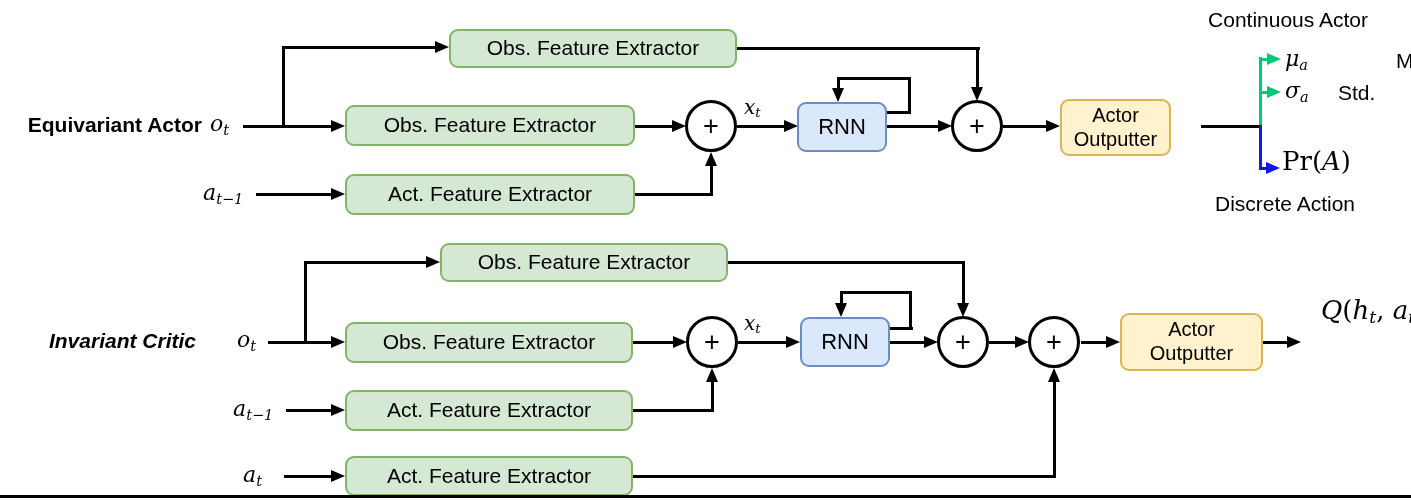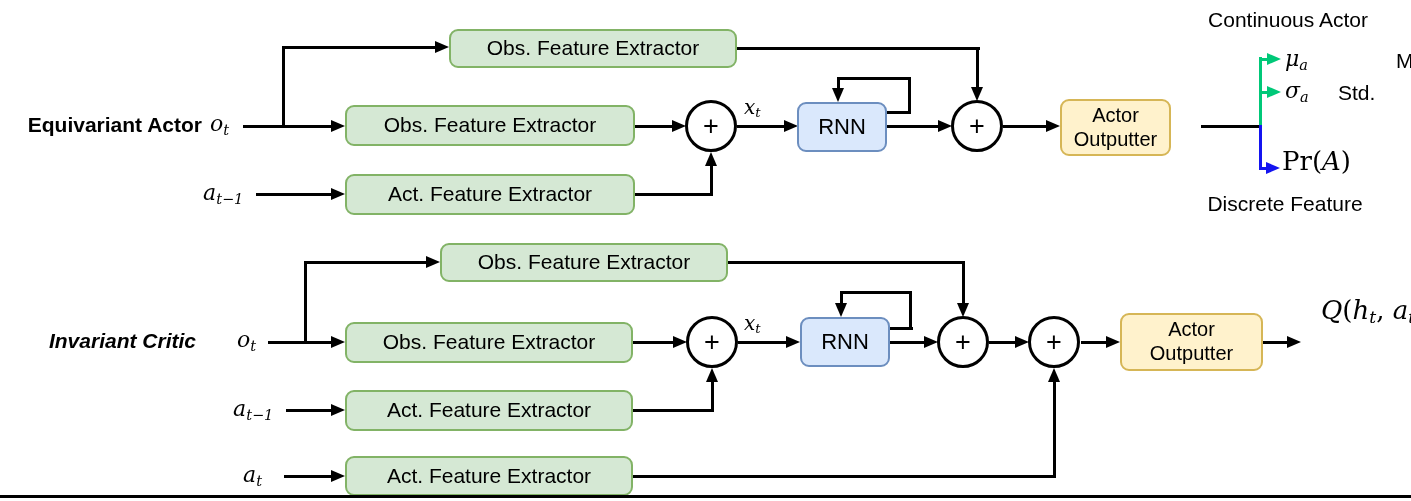--- a/index.html
+++ b/index.html
@@ -116,21 +116,21 @@
     <div class="vl blue" style="left:1259px;top:125px;height:45px;"></div>
     <div class="hl blue" style="left:1259px;top:167px;width:8px;"></div>
     <div class="ar ar-r blue" style="left:1266px;top:162px;"></div>
 
     <div class="lbl cap" style="left:1170px;top:8px;width:236px;text-align:center;">Continuous Actor</div>
     <div class="lbl math" style="left:1285px;top:46px;"><span>μ</span><sub>a</sub></div>
     <div class="lbl cap" style="left:1396px;top:49px;">Mean</div>
     <div class="lbl math" style="left:1285px;top:78px;"><span>σ</span><sub>a</sub></div>
     <div class="lbl cap" style="left:1338px;top:81px;">Std.</div>
     <div class="lbl math big" style="left:1282px;top:146px;"><span class="rm">Pr(</span><span class="cal">A</span><span class="rm">)</span></div>
-    <div class="lbl cap" style="left:1180px;top:192px;width:210px;text-align:center;">Discrete Feature</div>
+    <div class="lbl cap" style="left:1180px;top:192px;width:210px;text-align:center;">Discrete Action</div>
   </div>
 
   <div>
 
     <div class="lbl sec" style="left:2px;top:329px;width:194px;font-style:italic;">Invariant Critic</div>
     <div class="lbl math" style="left:237px;top:327px;"><span>o</span><sub>t</sub></div>
     <div class="lbl math" style="left:233px;top:396px;"><span>a</span><sub>t−1</sub></div>
     <div class="lbl math" style="left:243px;top:462px;"><span>a</span><sub>t</sub></div>
 
     <div class="box green" style="left:440px;top:243px;width:288px;height:39px;">Obs. Feature Extractor</div>

